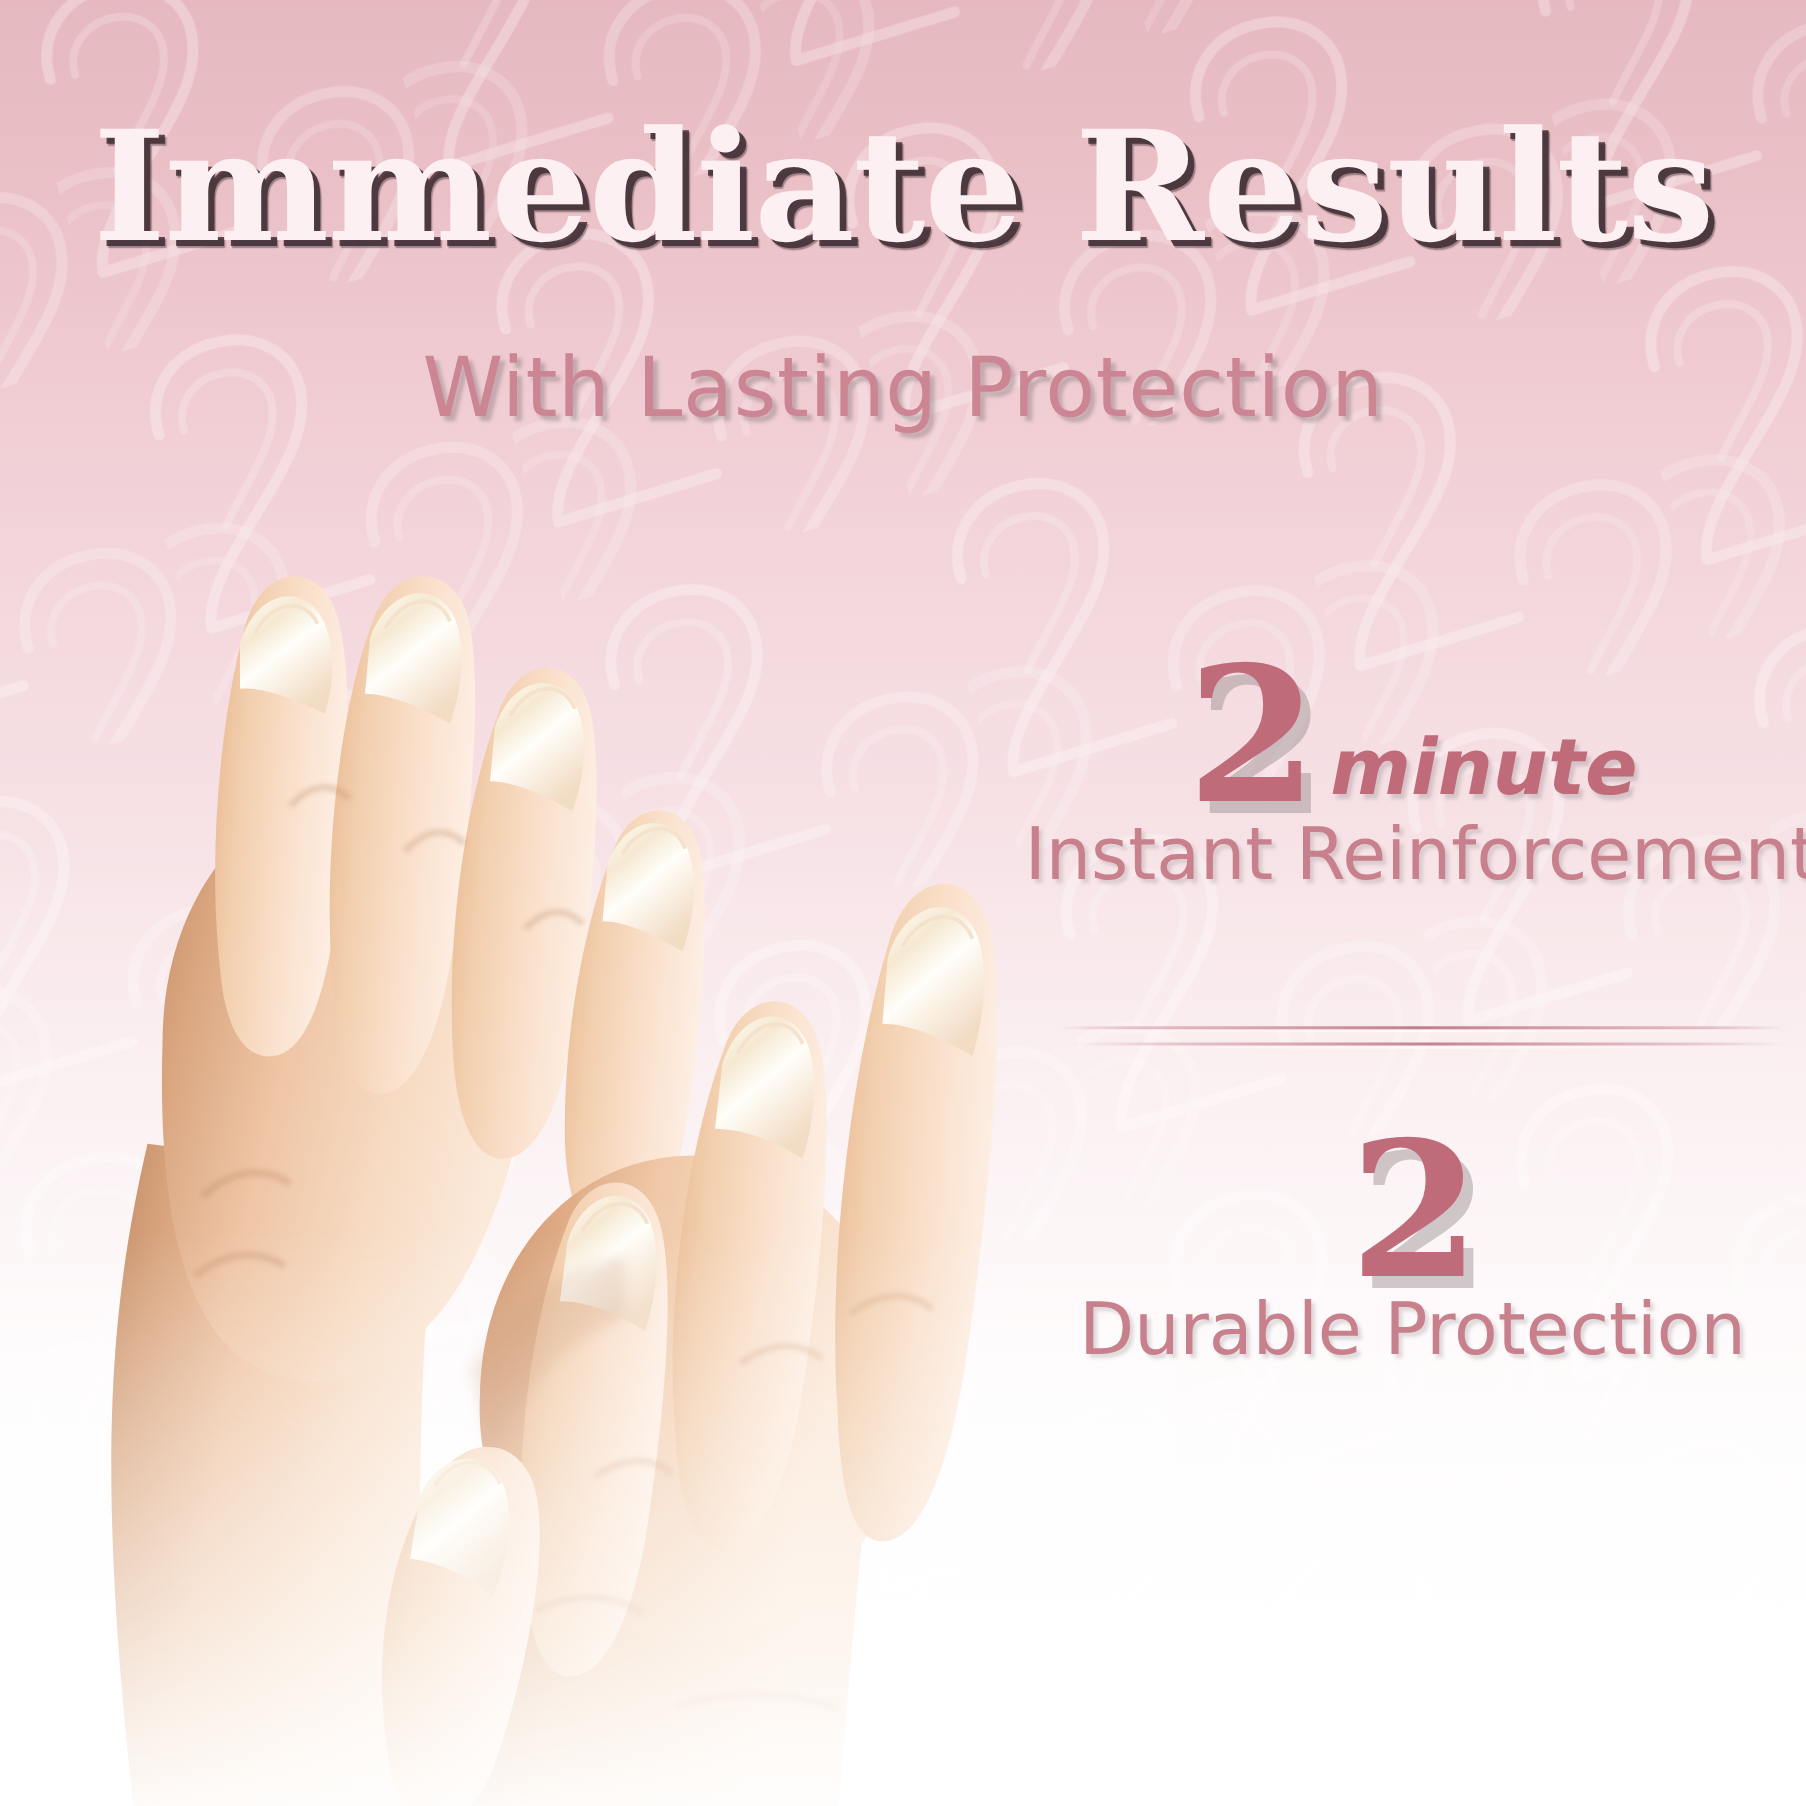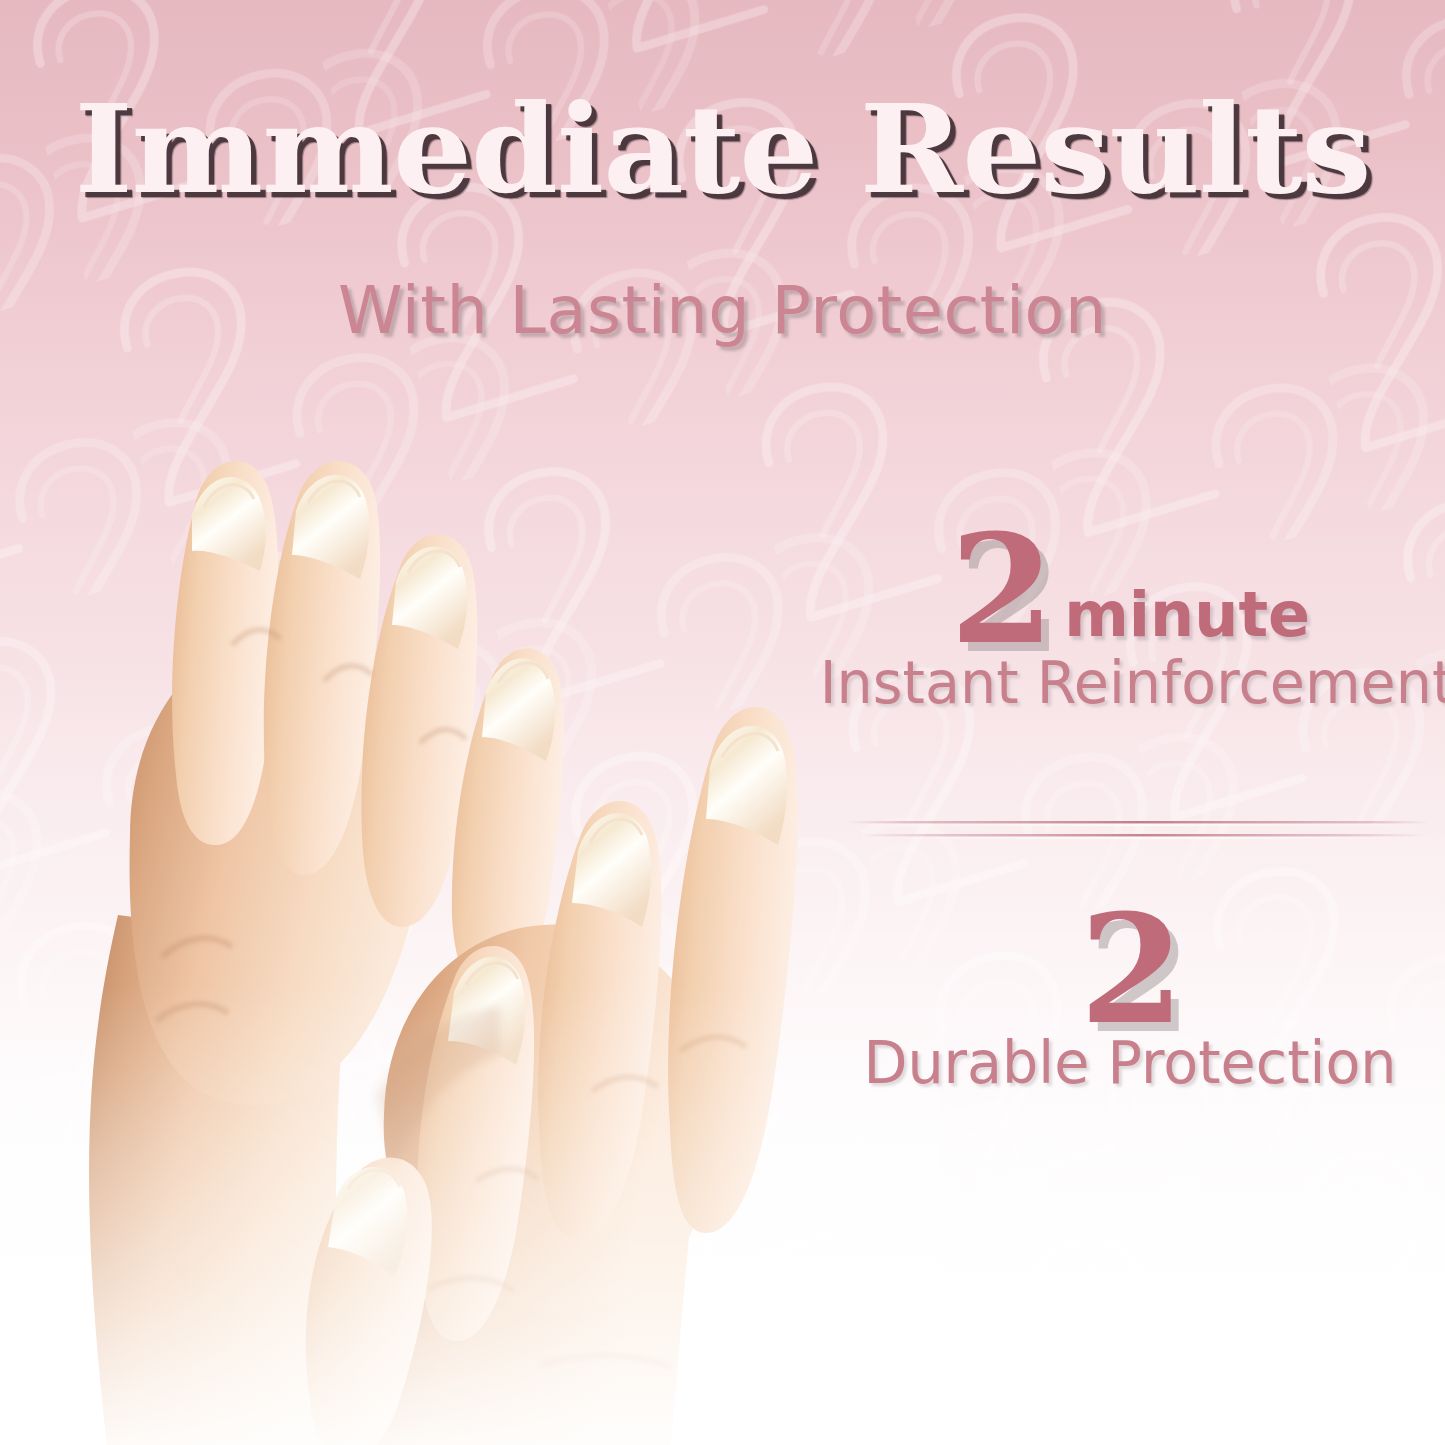--- a/index.html
+++ b/index.html
@@ -117,20 +117,21 @@
   .claim-unit{
     font-family:"DejaVu Sans",sans-serif;
     font-weight:700;
     font-size:62px;
     line-height:1;
     color:#c06b79;
     text-shadow:3px 4px 3px rgba(150,140,142,.35);
     margin-left:14px;
     position:relative;
     top:-6px;
+    font-style:italic;
   }
   .claim-desc{
     font-family:"DejaVu Sans",sans-serif;
     font-weight:400;
     font-size:58px;
     line-height:1.02;
     color:#c9808d;
     text-shadow:3px 3px 3px rgba(150,140,142,.30);
     white-space:nowrap;
     margin-top:-4px;

